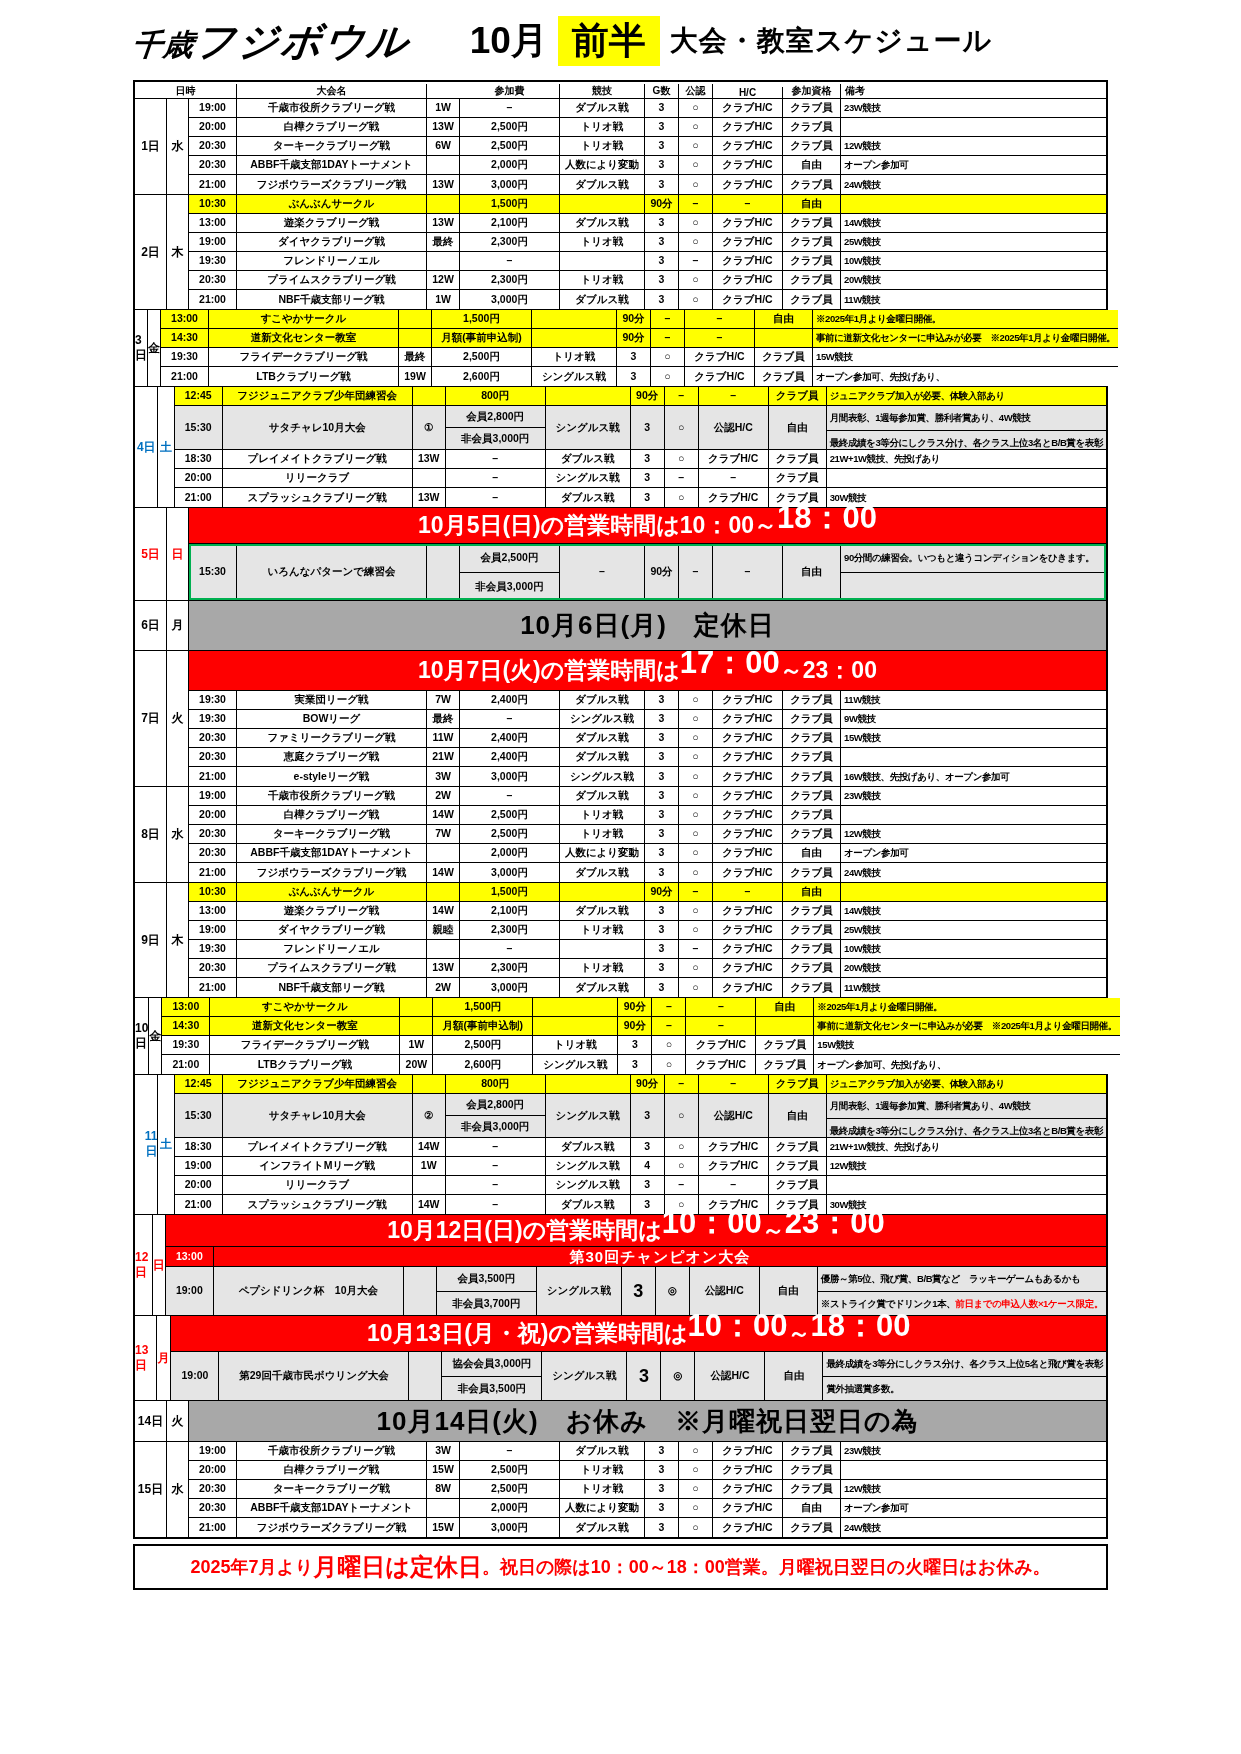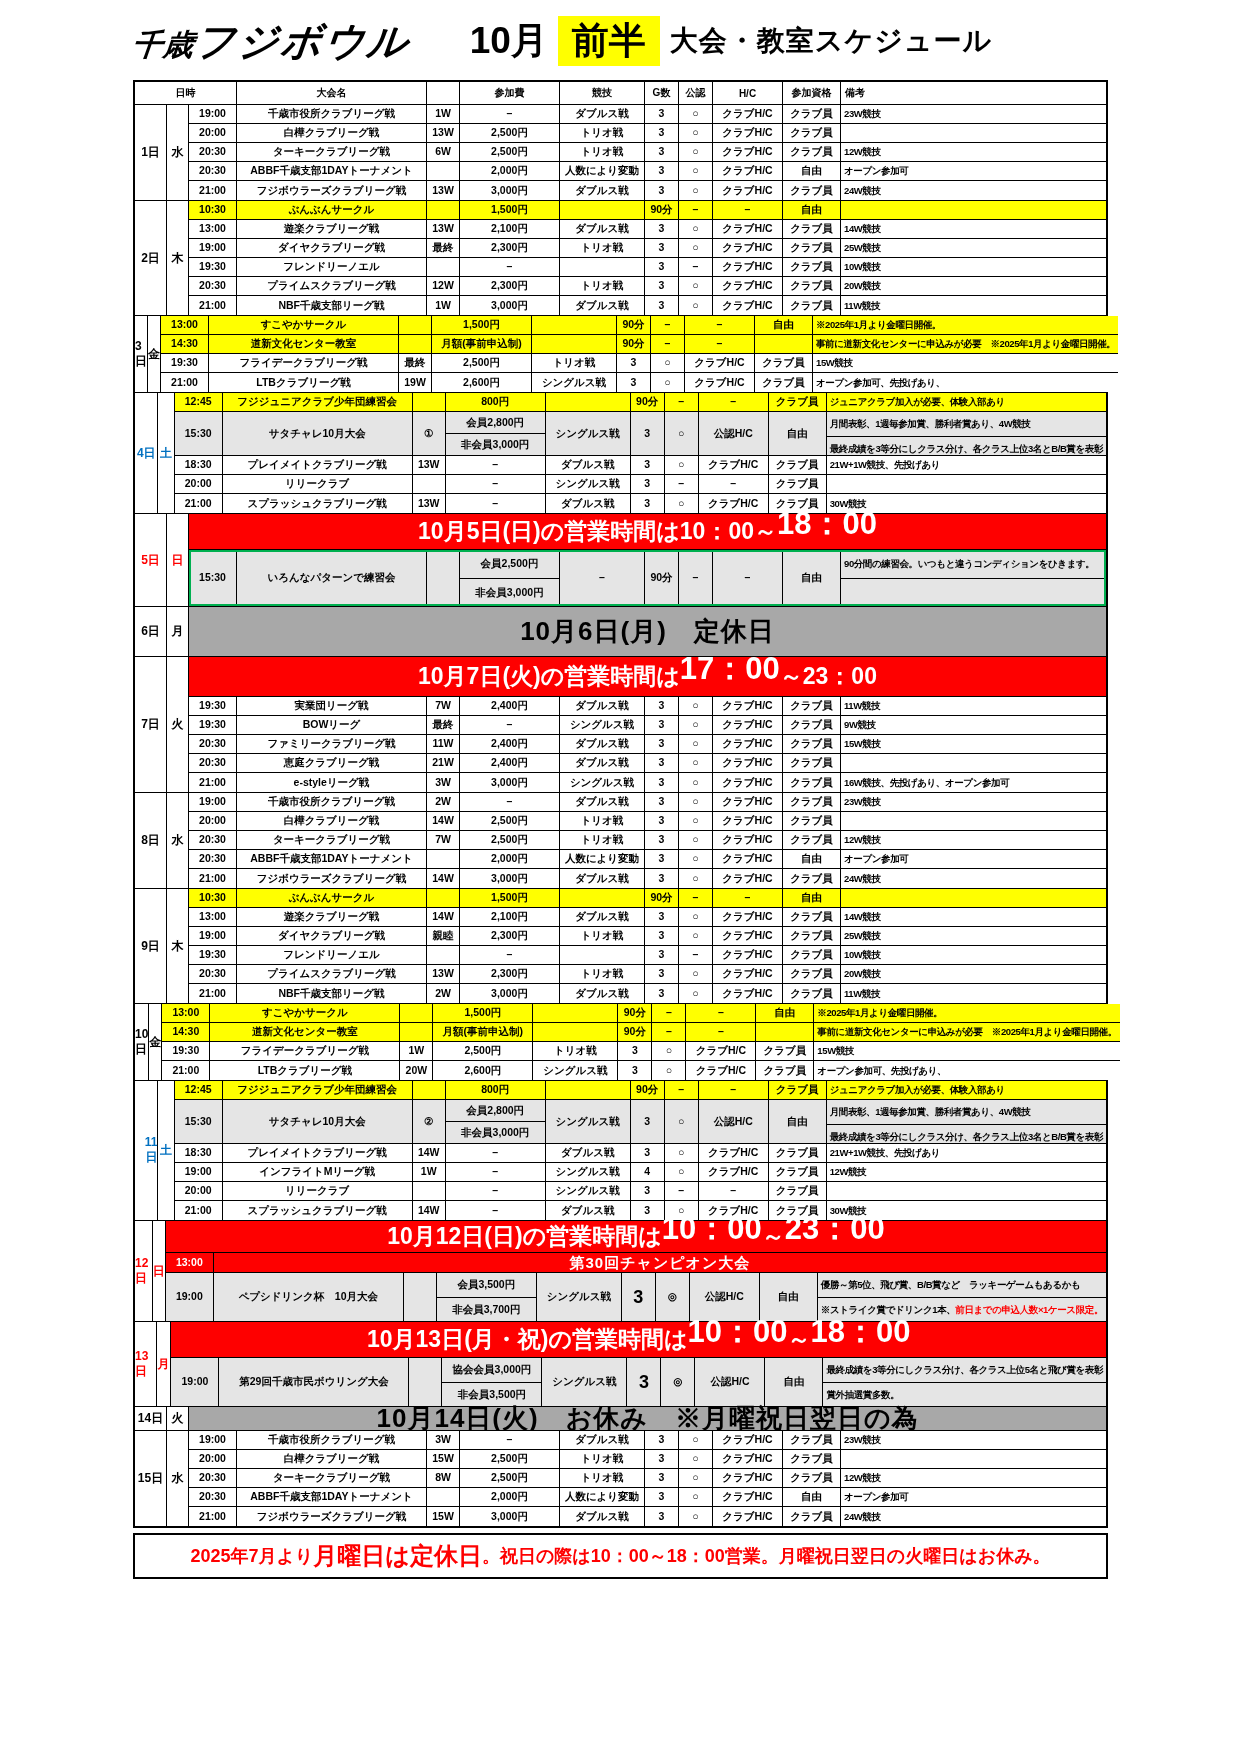--- a/index.html
+++ b/index.html
@@ -17,21 +17,21 @@
   .logo { font-style: italic; white-space:nowrap; letter-spacing:1px; transform: skewX(-6deg); }
   .logo .pre  { font-size:30px; font-weight:900; }
   .logo .main { font-size:40px; font-weight:900; letter-spacing:2px; }
   .title { display:flex; align-items:center; margin-left:60px; white-space:nowrap; }
   .title .month { font-size:37px; }
   .title .period { font-size:37px; background:#ffff00; padding:0 14px; margin:0 10px; }
   .title .subtitle { font-size:28px; letter-spacing:1px; }
 
   
   .tbl { border:2px solid #000; }
-  .thead { display:flex; height:23px; border-bottom:1px solid #000; font-size:10px; }
+  .thead { display:flex; height:17px; border-bottom:1px solid #000; font-size:10px;align-items:flex-end; }
   .th { border-right:1px solid #000; display:flex; align-items:center; justify-content:center; white-space:nowrap; }
   .th:last-child { border-right:none; }
   .th.dt{width:102px}.th.nm{width:190px}.th.wk{width:33px}.th.fe{width:100px}
   .th.gm{width:85px}.th.gg{width:34px}.th.oo{width:34px}.th.hh{width:70px}
   .th.ee{width:58px}.th.nt{flex:1; justify-content:flex-start; padding-left:4px;}
 
   .day { display:flex; border-bottom:1.5px solid #000; }
   .day:last-child { border-bottom:none; }
   .dcell { width:32px; border-right:1px solid #000; display:flex; align-items:center; justify-content:center; font-size:12px; background:#fff; }
   .wcell { width:22px; border-right:1px solid #000; display:flex; align-items:center; justify-content:center; font-size:12px; background:#fff; }
@@ -830,21 +830,21 @@
                 <div>最終成績を3等分にしクラス分け、各クラス上位5名と飛び賞を表彰</div>
                 <div>賞外抽選賞多数。</div>
               </div>
             </div>
           </div>
         </div>
         <div class="day">
           <div class="dcell ">14日</div>
           <div class="wcell ">火</div>
           <div class="rows">
-            <div class="row banner gray" style="height: 23px;">
+            <div class="row banner gray" style="height: 40px;">
               <span>10月14日(火)　お休み　※月曜祝日翌日の為</span>
             </div>
           </div>
         </div>
         <div class="day">
           <div class="dcell ">15日</div>
           <div class="wcell ">水</div>
           <div class="rows">
             <div class="row ">
               <div class="c time">19:00</div>

